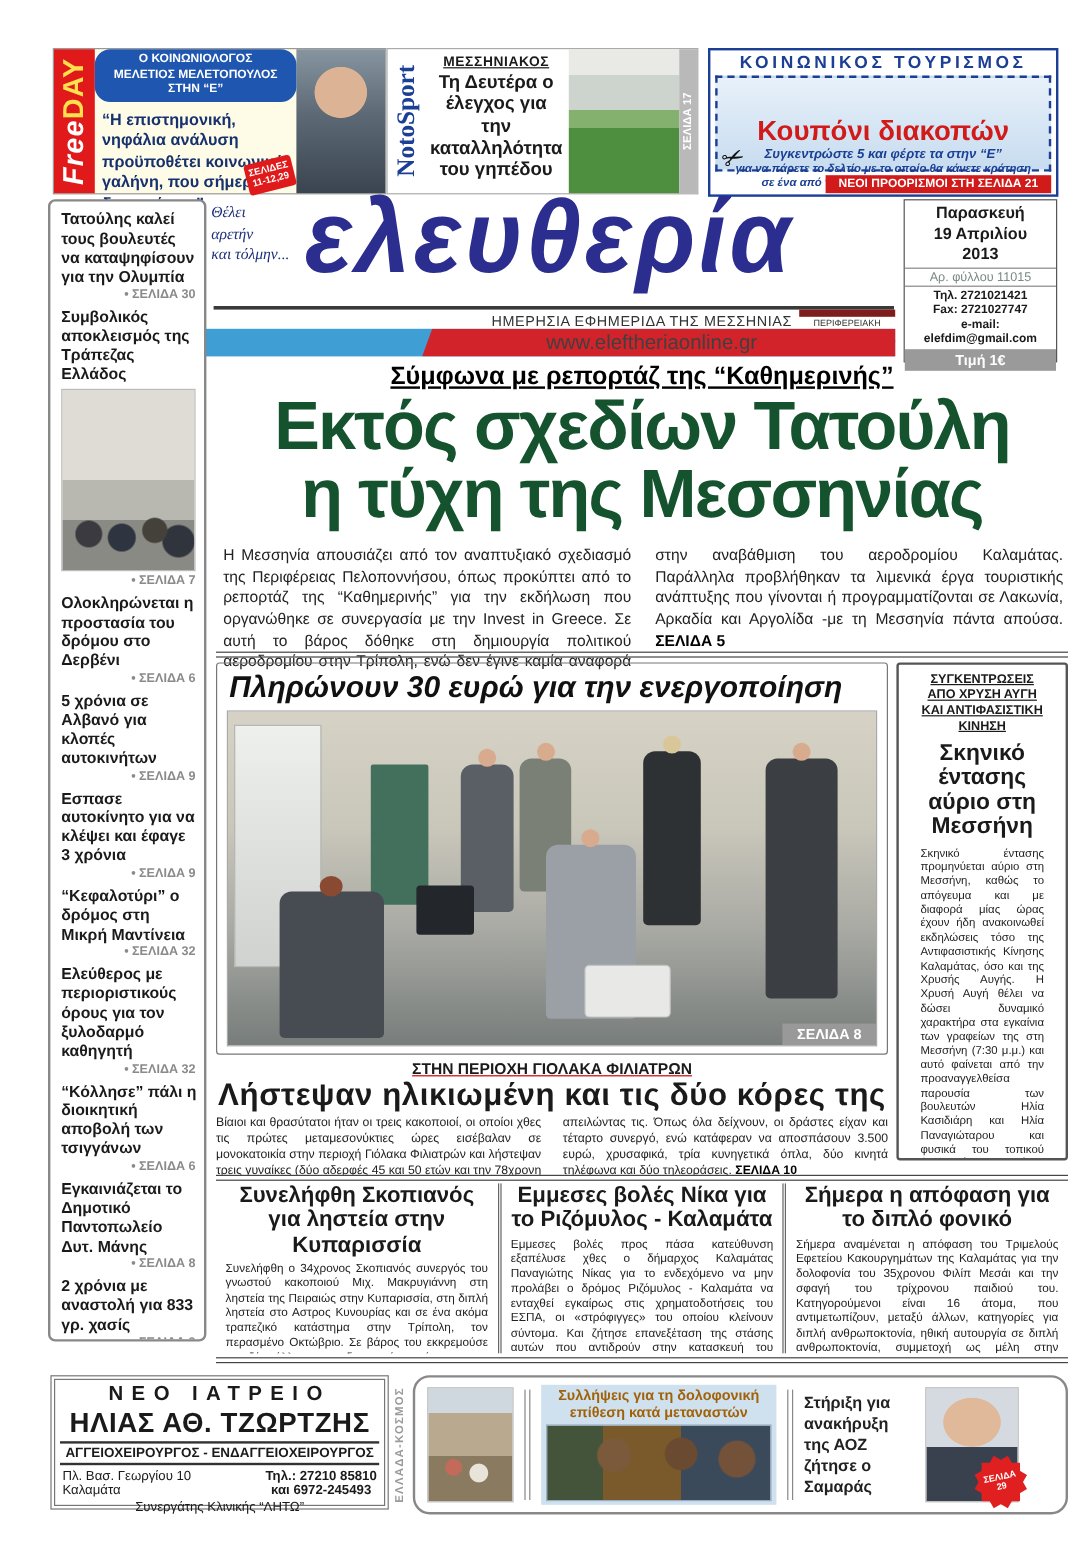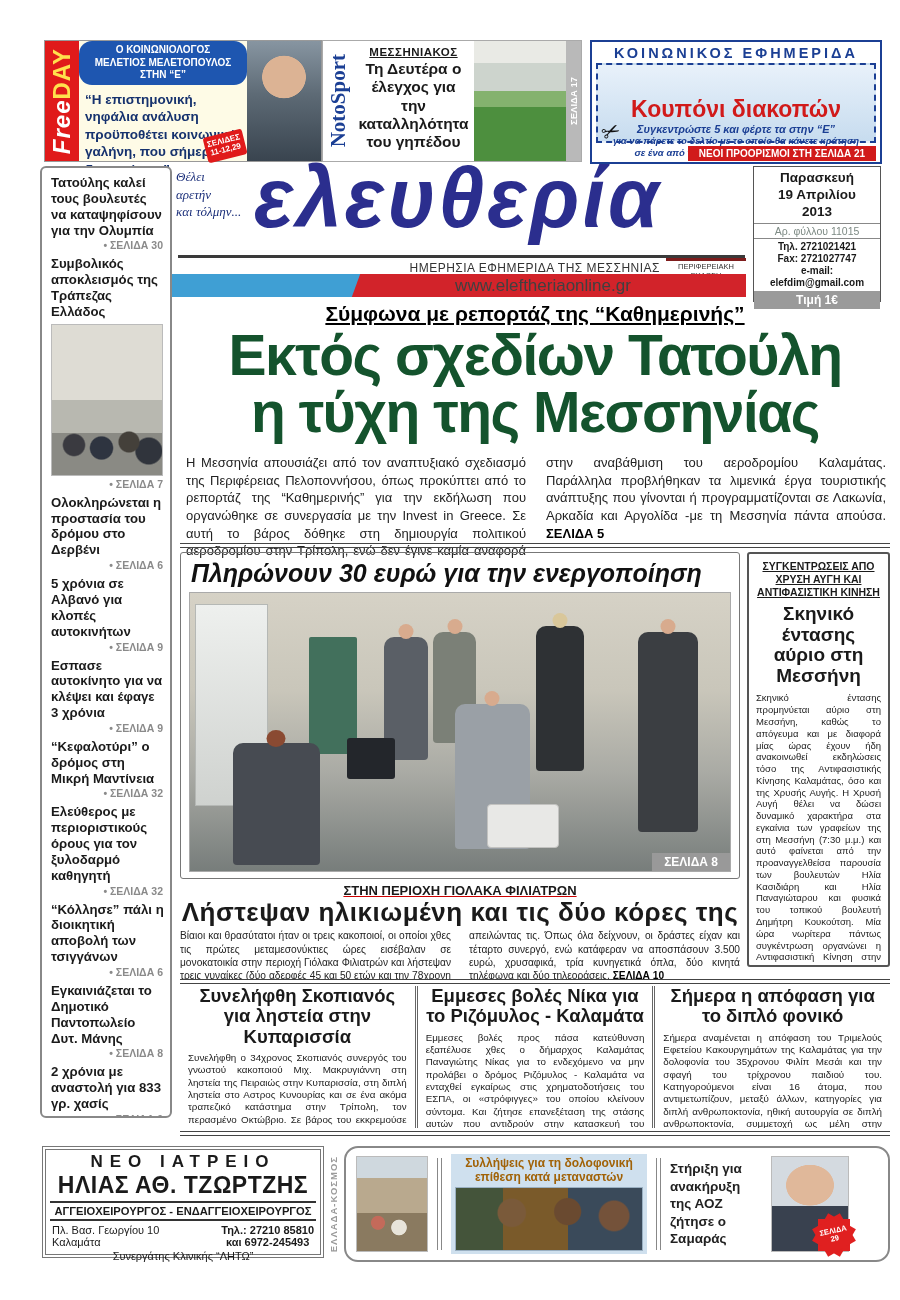--- a/index.html
+++ b/index.html
@@ -50,21 +50,21 @@
       font-size:10px;text-align:center;padding:2px 0;}
 
   
   .slogan{left:176px;top:168px;width:80px;font-family:"Liberation Serif",serif;font-style:italic;
       color:#1b2f7a;font-size:13px;line-height:1.35;}
   .logo{left:254px;top:150px;width:500px;font-size:82px;line-height:96px;font-weight:bold;font-style:italic;
       color:#2b2e8e;letter-spacing:3px;transform:scaleY(1.05);}
   .mast-line{left:178px;top:255px;width:567px;height:3px;background:#3a3a3a;}
   .mast-sub{left:330px;top:261px;width:330px;text-align:right;font-size:12px;color:#333;letter-spacing:0.5px;}
   .mast-edition{left:666px;top:258px;width:80px;font-size:7.5px;text-align:center;color:#333;
-      border-top:3px solid #7f1d1d;border-bottom:1px solid #555;line-height:1.2;padding:1px 0;}
+      border-top:6px solid #7f1d1d;border-bottom:1px solid #555;line-height:1.2;padding:1px 0;}
   .www-bar{left:44px;top:274px;width:702px;height:23px;background:#3f9fd4;overflow:hidden;}
   .www-red{position:absolute;right:-10px;top:0;bottom:0;width:400px;background:#d2232a;transform:skewX(-20deg);}
   .www-text{position:absolute;right:8px;top:0;bottom:0;width:390px;display:flex;align-items:center;justify-content:center;
       color:#404040;font-size:17px;font-weight:normal;}
   .datebox{left:753px;top:166px;width:126px;height:134px;border:1px solid #555;display:flex;flex-direction:column;}
   .db-date{font-weight:bold;font-size:13.5px;text-align:center;line-height:1.25;padding:3px 0 2px;}
   .db-issue{border-top:1px solid #888;border-bottom:1px solid #888;color:#7d8a84;font-size:10.5px;
       text-align:center;padding:1px 0;}
   .db-contact{font-size:10px;font-weight:bold;text-align:center;line-height:1.2;padding:2px 0;flex:1;}
   .db-price{background:#9a9a9a;color:#fff;font-weight:bold;text-align:center;font-size:12px;padding:2px 0;}
@@ -114,21 +114,21 @@
   .obj{position:absolute;}
   .o-door{left:1%;top:4%;width:13%;height:72%;background:linear-gradient(#eef0ee,#cfd2cf);border:1px solid #b5b8b5;}
   .o-board{left:22%;top:16%;width:9%;height:42%;background:#42705c;border-radius:2px;}
   .o-monitor{left:29%;top:52%;width:9%;height:15%;background:#23262b;border-radius:3px;}
   .o-printer{left:55%;top:76%;width:13%;height:15%;background:#e8e8e6;border-radius:4px;border:1px solid #c2c2c0;}
   .pb-caption{position:absolute;right:0;bottom:0;background:#999;color:#fff;font-weight:bold;
       font-size:12px;padding:2px 12px;}
 
   
   .tension{left:747px;top:552px;width:143px;height:415px;border:2px solid #555;border-radius:3px;
-      box-sizing:border-box;padding:6px 7px;overflow:hidden;}
+      box-sizing:border-box;padding:6px 18px;overflow:hidden;}
   .tn-kicker{font-size:10.5px;font-weight:bold;text-align:center;text-decoration:underline;line-height:1.25;}
   .tn-head{font-size:19px;font-weight:bold;text-align:center;line-height:1.08;margin:5px 0 6px;}
   .tn-body{font-size:9.5px;line-height:1.24;text-align:justify;color:#222;}
 
   
   .robbery{left:180px;top:883px;width:560px;height:96px;overflow:hidden;}
   .rb-kicker{text-align:center;font-size:13px;font-weight:bold;}
   .rb-kicker span{text-decoration:underline;text-decoration-color:#c00;}
   .rb-head{text-align:center;font-size:26px;font-weight:bold;letter-spacing:0.5px;line-height:1.05;margin:1px 0 3px;}
   .rb-body{column-count:2;column-gap:18px;font-size:10.2px;line-height:1.3;text-align:justify;color:#222;}
@@ -214,21 +214,21 @@
         </div>
         <div class="ns-photo"></div>
       </div>
     </div>
     <div class="ns-page">
       <div class="vert">ΣΕΛΙΔΑ 17</div>
     </div>
   </div>
 
   <div class="abs tourism">
-    <div class="tr-header">ΚΟΙΝΩΝΙΚΟΣ ΕΦΗΜΕΡΙΔΑ</div>
+    <div class="tr-header">ΚΟΙΝΩΝΙΚΟΣ ΤΟΥΡΙΣΜΟΣ</div>
     <div class="tr-coupon">
       <div class="tr-title">Κουπόνι διακοπών</div>
       <div class="tr-line1">Συγκεντρώστε 5 και φέρτε τα στην “Ε”</div>
       <div class="tr-line2">για να πάρετε το δελτίο με το οποίο θα κάνετε κράτηση</div>
       <div class="tr-line3">σε ένα από τα ξενοδοχεία του προγράμματος</div>
       <div class="tr-scissors">✂</div>
     </div>
     <div class="tr-banner">ΝΕΟΙ ΠΡΟΟΡΙΣΜΟΙ ΣΤΗ ΣΕΛΙΔΑ 21</div>
   </div>
 

